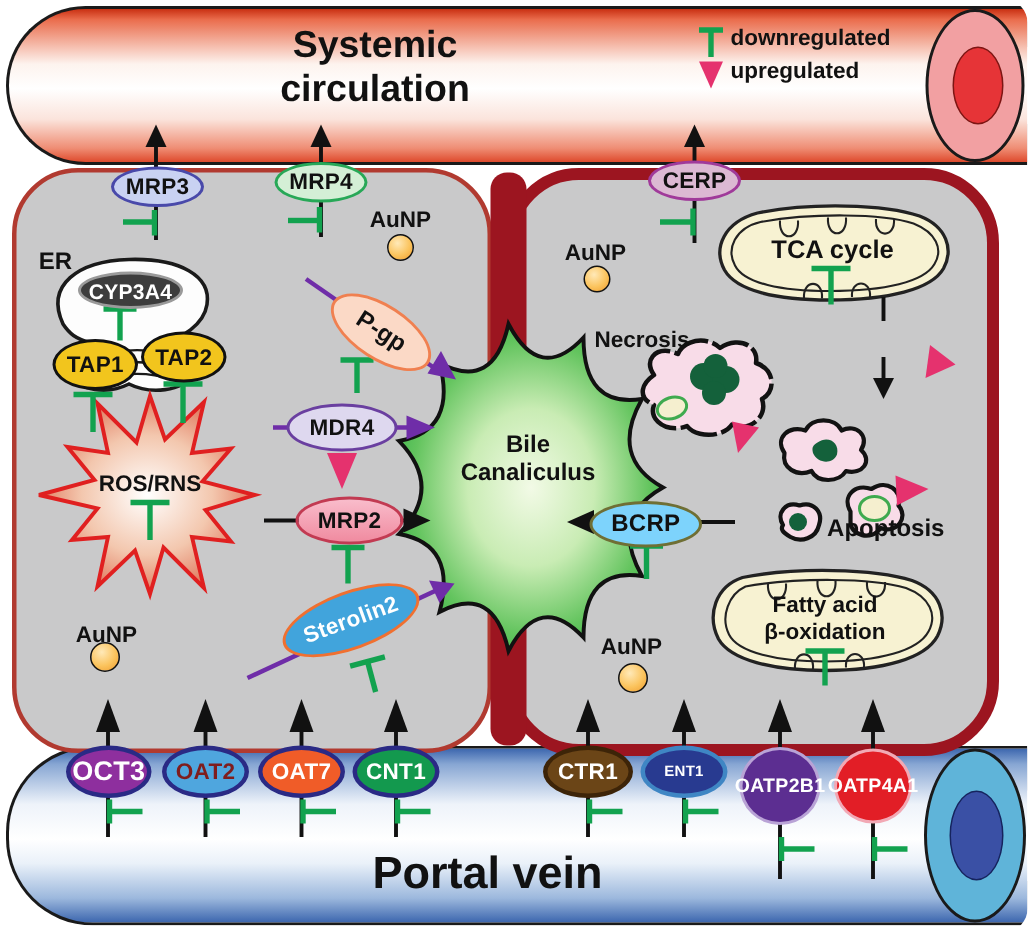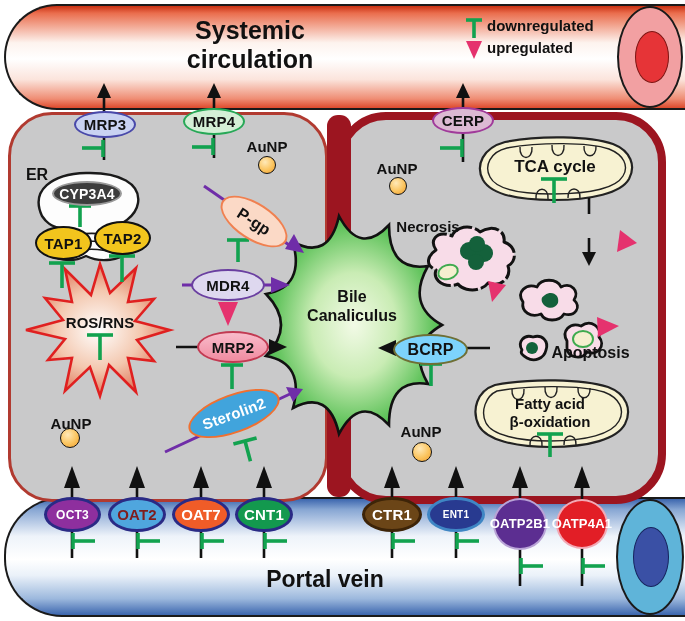--- a/index.html
+++ b/index.html
@@ -1,17 +1,17 @@
 <!DOCTYPE html>
 <html><head>
 <meta charset="utf-8">
 <style>
   html,body{margin:0;padding:0;background:#fff;}
   #scene{position:relative;width:685px;height:621px;overflow:hidden;
-         font-family:"Liberation Sans", sans-serif;}
+         font-family:"Liberation Sans", sans-serif;border-radius:15px;}
   .abs{position:absolute;box-sizing:border-box;}
   .lbl{position:absolute;font-weight:bold;color:#111;text-align:center;box-sizing:border-box;}
   .pill{position:absolute;display:flex;align-items:center;justify-content:center;
         border-radius:50%;font-weight:bold;color:#111;box-sizing:border-box;z-index:4;
         letter-spacing:.2px;}
   .pill.col{flex-direction:row;line-height:14px;}
   svg{display:block;}
   #overlay{position:absolute;left:0;top:0;z-index:3;pointer-events:none;}
   .aunp-dot{position:absolute;border-radius:50%;border:1.5px solid #111;z-index:4;
     background:radial-gradient(circle at 38% 32%, #ffe9b8 0%, #fbc45e 55%, #ef9c2e 100%);}
@@ -48,21 +48,21 @@
     </div>
   </div>
 
   <div class="abs" style="left:4px;top:497px;width:681px;height:120px;border:2px solid #1a1a1a;border-right:none;
               border-radius:58px 0 0 58px;z-index:0;
               background:linear-gradient(180deg,#3c66ae 0%,#87a6d3 9%,#eef3fa 32%,#ffffff 52%,#eaf1f9 66%,#9cb8dd 86%,#3c66ae 100%);"></div>
   <div class="abs" style="left:616px;top:499px;width:68px;height:116px;border:2px solid #1a1a1a;border-radius:50%;
               background:#5fb4d9;z-index:1;"></div>
   <div class="abs" style="left:633px;top:527px;width:36px;height:60px;border:1.5px solid #16245e;border-radius:50%;
               background:#3a50a5;z-index:1;"></div>
-  <div class="lbl" style="left:230px;top:566px;width:190px;font-size:23px;z-index:5;">Portal vein</div>
+  <div class="lbl" style="left:230px;top:566px;width:190px;font-size:30px;z-index:5;">Portal vein</div>
 
   <div class="abs" style="left:8px;top:112px;width:320px;height:390px;background:#c9c9ca;
               border:3px solid #b13a30;border-radius:44px;z-index:1;"></div>
   <div class="abs" style="left:336px;top:112px;width:330px;height:392px;background:#c9c9ca;
               border:8px solid #9c1520;border-radius:50px;z-index:1;"></div>
   <div class="abs" style="left:327px;top:115px;width:24px;height:382px;background:#9c1520;border-radius:11px;z-index:2;"></div>
 
   <svg id="overlay" width="685" height="621" viewBox="0 0 685 621">
     <defs>
       <radialGradient id="bileGrad" cx="50%" cy="50%" r="60%">
@@ -331,21 +331,21 @@
   <div class="pill" style="left:52px;top:181px;width:70px;height:25px;background:#3d3d3d;border:2px solid #9a9a9a;font-size:14px;color:#fff;">
     <span>CYP3A4</span>
     </div>
   <div class="pill" style="left:35px;top:226px;width:57px;height:34px;background:#f2c51d;border:2px solid #111;font-size:15px;">
     <span>TAP1</span>
     </div>
   <div class="pill" style="left:94px;top:221px;width:57px;height:34px;background:#f2c51d;border:2px solid #111;font-size:15px;">
     <span>TAP2</span>
     </div>
 
-  <div class="pill" style="left:44px;top:497px;width:57px;height:35px;background:#8e2f9e;border:3px solid #2a2a85;font-size:12px;color:#fff;">
+  <div class="pill" style="left:44px;top:497px;width:57px;height:35px;background:#8e2f9e;border:3px solid #2a2a85;font-size:18px;color:#fff;">
     <span>OCT3</span>
     </div>
   <div class="pill" style="left:108px;top:497px;width:58px;height:35px;background:#4fa6de;border:3px solid #2a2a85;font-size:15px;color:#7f1d1d;">
     <span>OAT2</span>
     </div>
   <div class="pill" style="left:172px;top:497px;width:58px;height:35px;background:#f05c28;border:3px solid #2a2a85;font-size:15px;color:#fff;">
     <span>OAT7</span>
     </div>
   <div class="pill" style="left:235px;top:497px;width:58px;height:35px;background:#13994e;border:3px solid #2a2a85;font-size:15px;color:#fff;">
     <span>CNT1</span>

